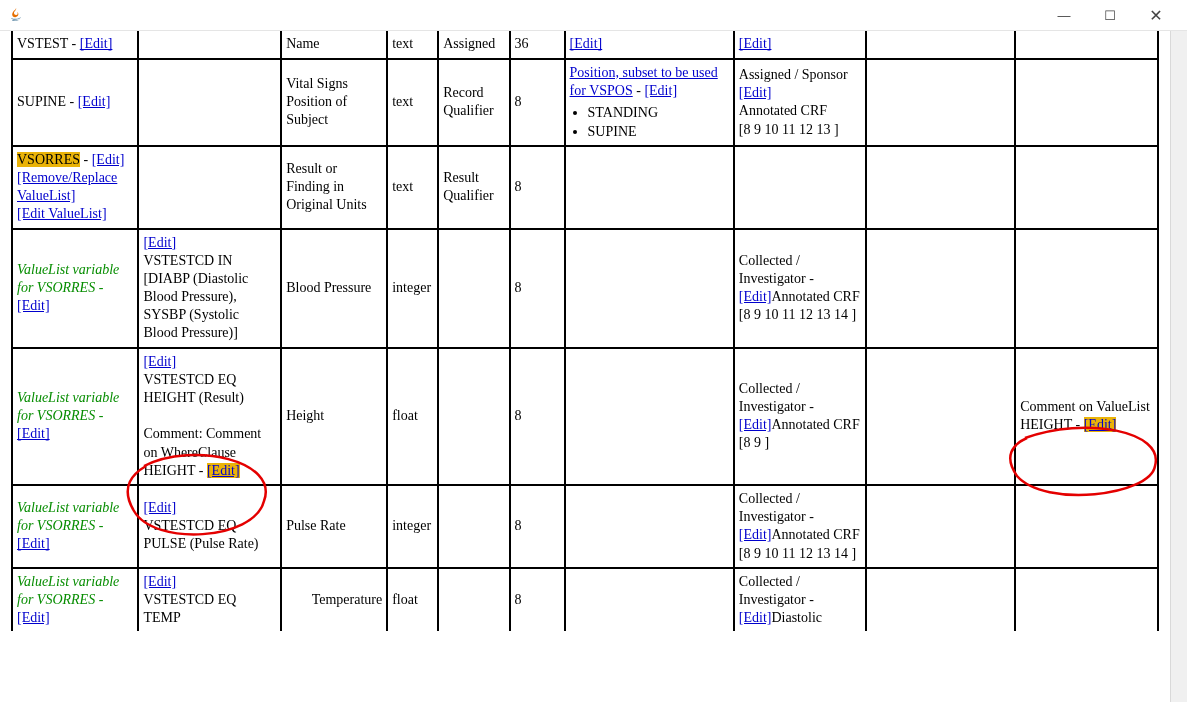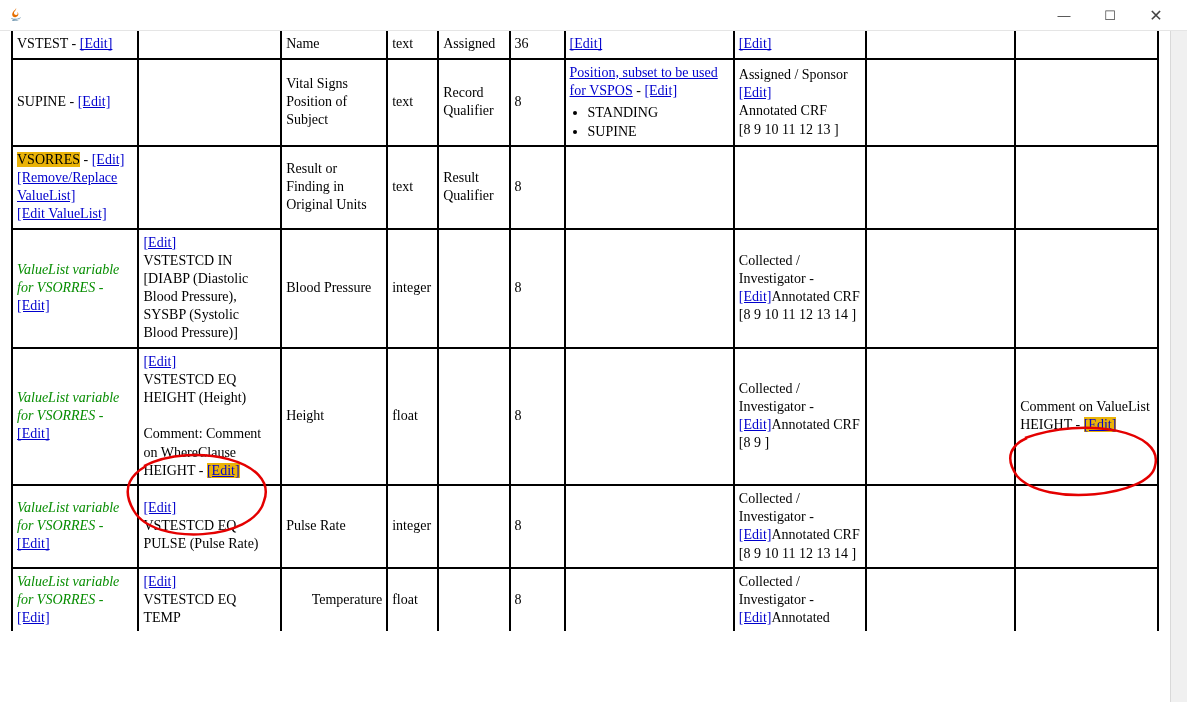--- a/index.html
+++ b/index.html
@@ -147,21 +147,21 @@
       <td></td>
       <td></td>
     </tr>
 
     <tr>
       <td>
         <span class="green">ValueList variable for VSORRES - </span><a class="link">[Edit]</a>
       </td>
       <td>
         <a class="link">[Edit]</a><br>
-        <span>VSTESTCD EQ HEIGHT (Height)</span><br><br>
+        <span>VSTESTCD EQ HEIGHT (Result)</span><br><br>
         <span>Comment: Comment on WhereClause HEIGHT - </span><a class="link hl">[Edit]</a>
       </td>
       <td>Height</td>
       <td>float</td>
       <td></td>
       <td>8</td>
       <td></td>
       <td>
         <span>Collected / Investigator - </span><a class="link">[Edit]</a><span>Annotated CRF</span><br>
         <span>[8 9 ]</span>
@@ -200,21 +200,21 @@
       <td style="border-bottom:none;">
         <a class="link">[Edit]</a><br>
         <span>VSTESTCD EQ TEMP</span>
       </td>
       <td style="border-bottom:none;text-align:right;">Temperature</td>
       <td style="border-bottom:none;">float</td>
       <td style="border-bottom:none;"></td>
       <td style="border-bottom:none;">8</td>
       <td style="border-bottom:none;"></td>
       <td style="border-bottom:none;">
-        <span>Collected / Investigator - </span><a class="link">[Edit]</a><span>Annotated</span>
+        <span>Collected / Investigator - </span><a class="link">[Edit]</a><span>Diastolic</span>
       </td>
       <td style="border-bottom:none;"></td>
       <td style="border-bottom:none;"></td>
     </tr>
   </tbody>
       </table>
   </div>
 
   <div class="annot" style="left:124px;top:420px;">
     <svg class="oval" width="150" height="90">

